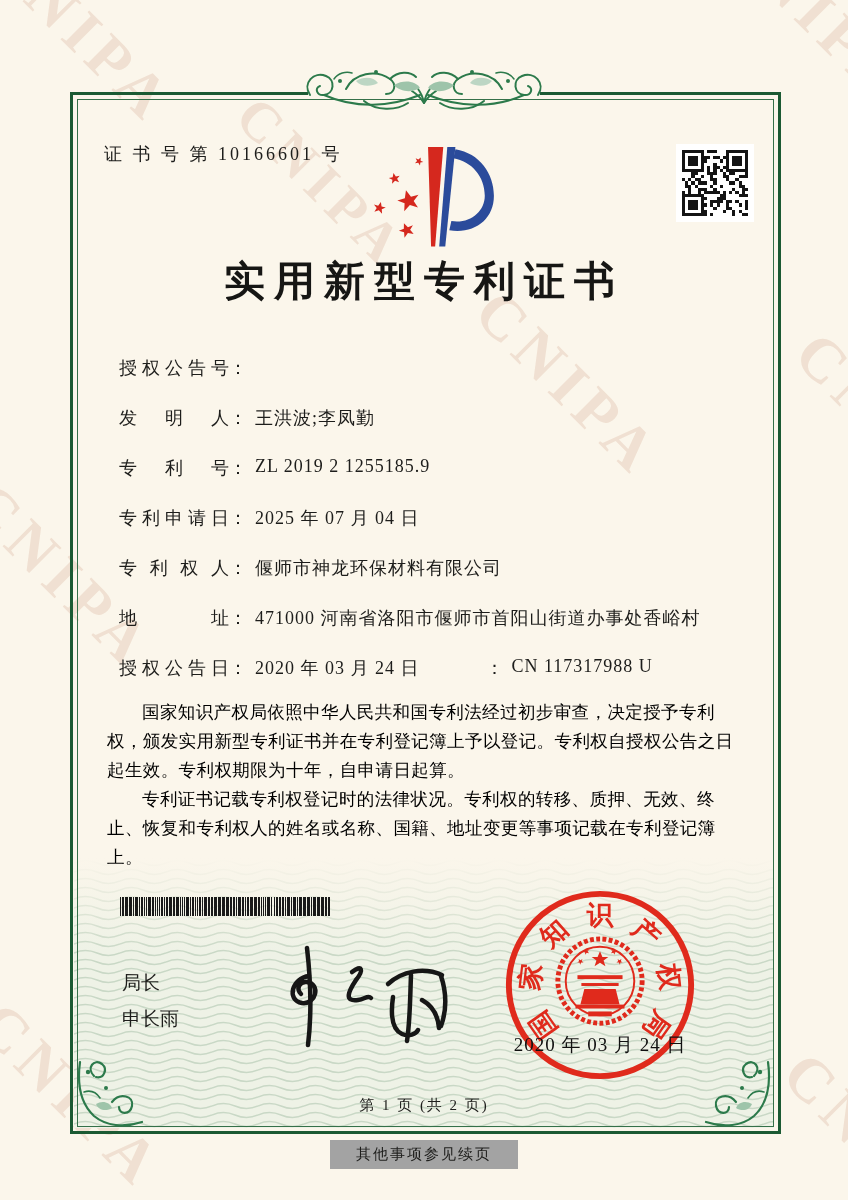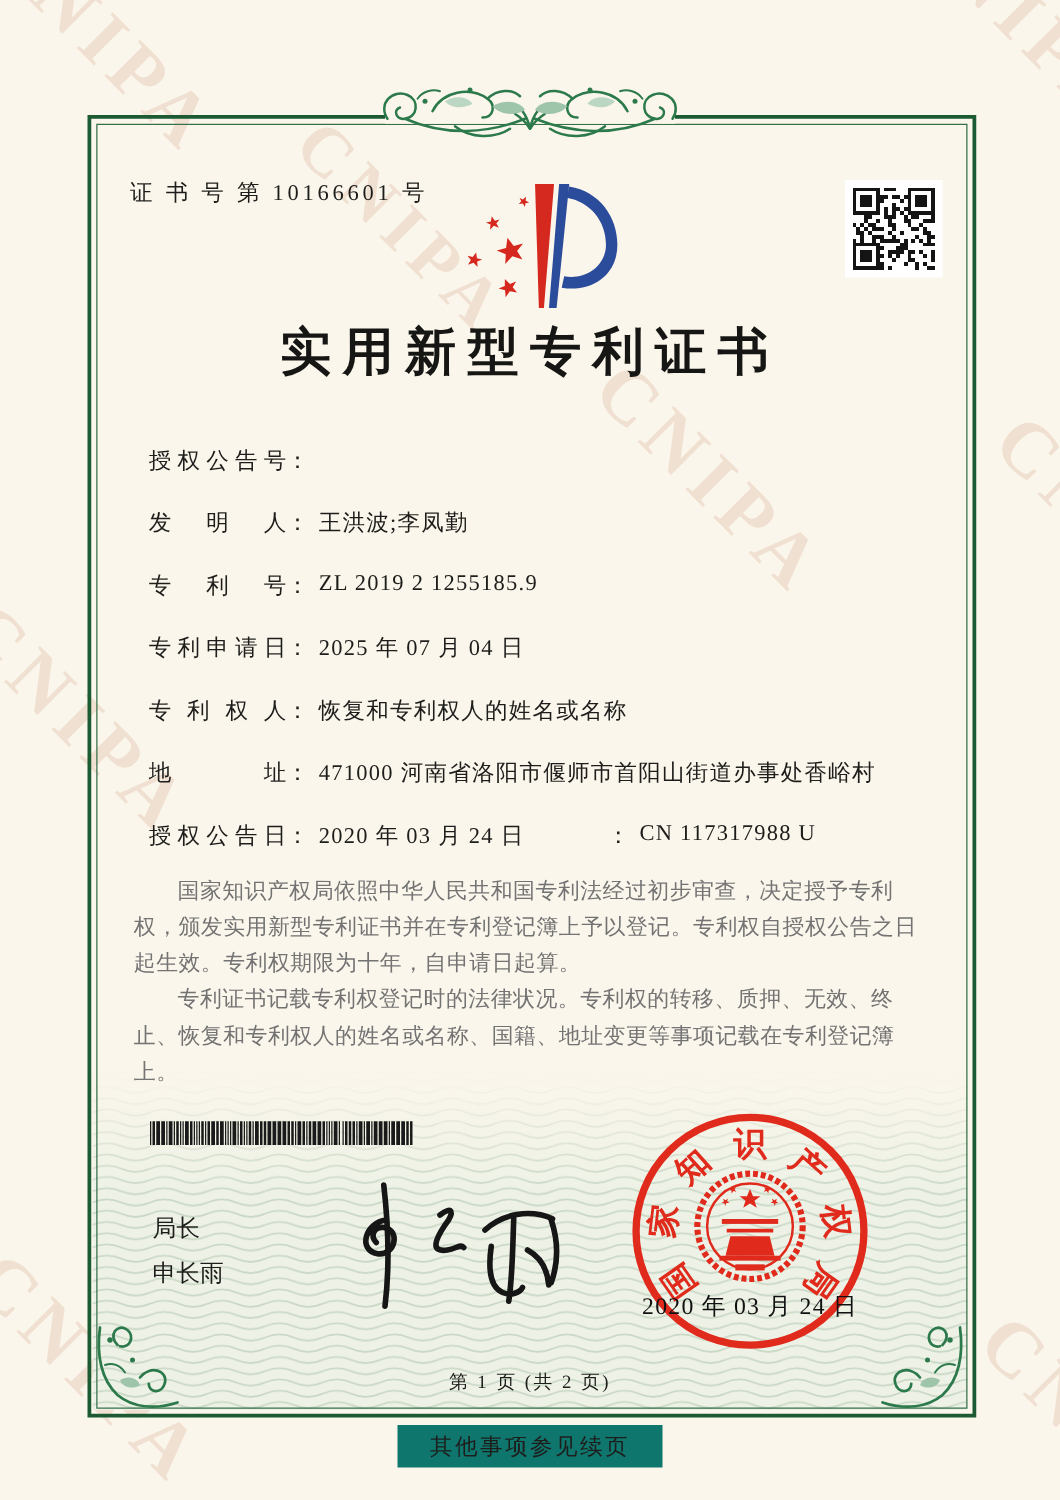--- a/index.html
+++ b/index.html
@@ -38,40 +38,40 @@
   .fields{position:absolute;left:119px;top:356px;right:90px;font-size:18px;}
   .field-row{height:50px;display:flex;align-items:flex-start;}
   .flabel{display:inline-block;width:110px;text-align:justify;text-align-last:justify;}
   .fcolon{margin:0 2px 0 0;}
   .fvalue{margin-left:6px;letter-spacing:1px;}
   .grant-row{display:flex;height:50px;}
   .grant-group{display:flex;}
   .grant-group+.grant-group{margin-left:66px;}
   
   .body-text{position:absolute;left:107px;right:104px;top:698px;font-size:17.5px;
-    line-height:29px;letter-spacing:0.4px;color:#737373;}
+    line-height:29px;letter-spacing:0.4px;color:#000000;}
   .body-text p{margin:0;text-indent:2em;}
   
   .barcode{position:absolute;left:120px;top:897px;width:215px;height:19px;font-size:0;}
   .barcode i{display:inline-block;height:100%;background:#1a1a1a;}
   .barcode s{display:inline-block;height:100%;}
   
   .signer-title{position:absolute;left:122px;top:970px;font-size:19px;
     font-family:"Liberation Sans","DejaVu Sans",sans-serif;}
   .signer-name{position:absolute;left:122px;top:1006px;font-size:19px;
     font-family:Liberation Sans, sans-serif;}
   .signature{position:absolute;left:252px;top:942px;width:210px;height:110px;}
   
   .seal{position:absolute;left:502px;top:887px;width:196px;height:196px;}
   .seal-date{position:absolute;left:497px;top:1032px;width:206px;text-align:center;
     font-size:19px;color:#111;letter-spacing:1px;}
   
   .page-info{position:absolute;left:0;right:0;top:1096px;text-align:center;font-size:15px;letter-spacing:2px;}
   .continuation{position:absolute;left:50%;top:1140px;transform:translateX(-50%);
-    background:#0f766e;padding:5px 26px;font-size:18px;letter-spacing:2px;}
+    background:#a3a3a3;padding:5px 26px;font-size:15px;letter-spacing:2px;}
 </style>
 </head>
 <body>
 
 <div class="page">
 
   <span class="wm" style="left:-35px;top:-5px">CNIPA</span>
   <span class="wm" style="left:698px;top:-25px">CNIPA</span>
   <span class="wm" style="left:215px;top:150px;font-size:56px">CNIPA</span>
   <span class="wm" style="left:452px;top:348px">CNIPA</span>
@@ -404,21 +404,21 @@
       <span class="fvalue">ZL 2019 2 1255185.9</span>
     </div>
     <div class="field-row">
       <span class="flabel">专利申请日</span>
         <span class="fcolon">：</span>
       <span class="fvalue">2025 年 07 月 04 日</span>
     </div>
     <div class="field-row">
       <span class="flabel">专利权人</span>
         <span class="fcolon">：</span>
-      <span class="fvalue">恢复和专利权人的姓名或名称</span>
+      <span class="fvalue">偃师市神龙环保材料有限公司</span>
     </div>
     <div class="field-row">
       <span class="flabel">地址</span>
         <span class="fcolon">：</span>
       <span class="fvalue">471000 河南省洛阳市偃师市首阳山街道办事处香峪村</span>
     </div>
     <div class="grant-row">
       <div class="grant-group">
         <span class="flabel">授权公告日</span>
           <span class="fcolon">：</span>

